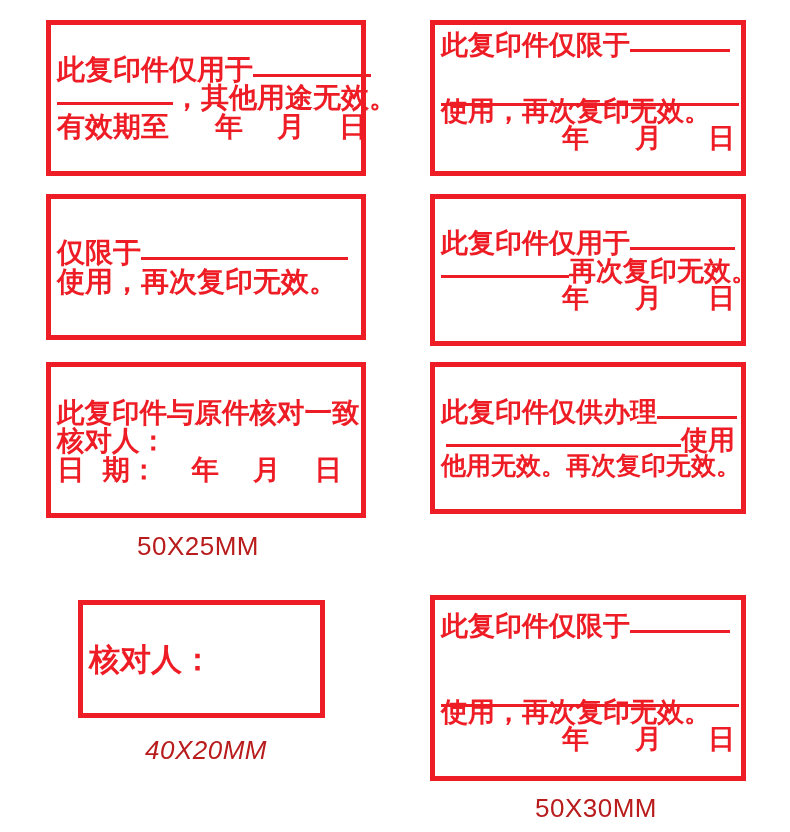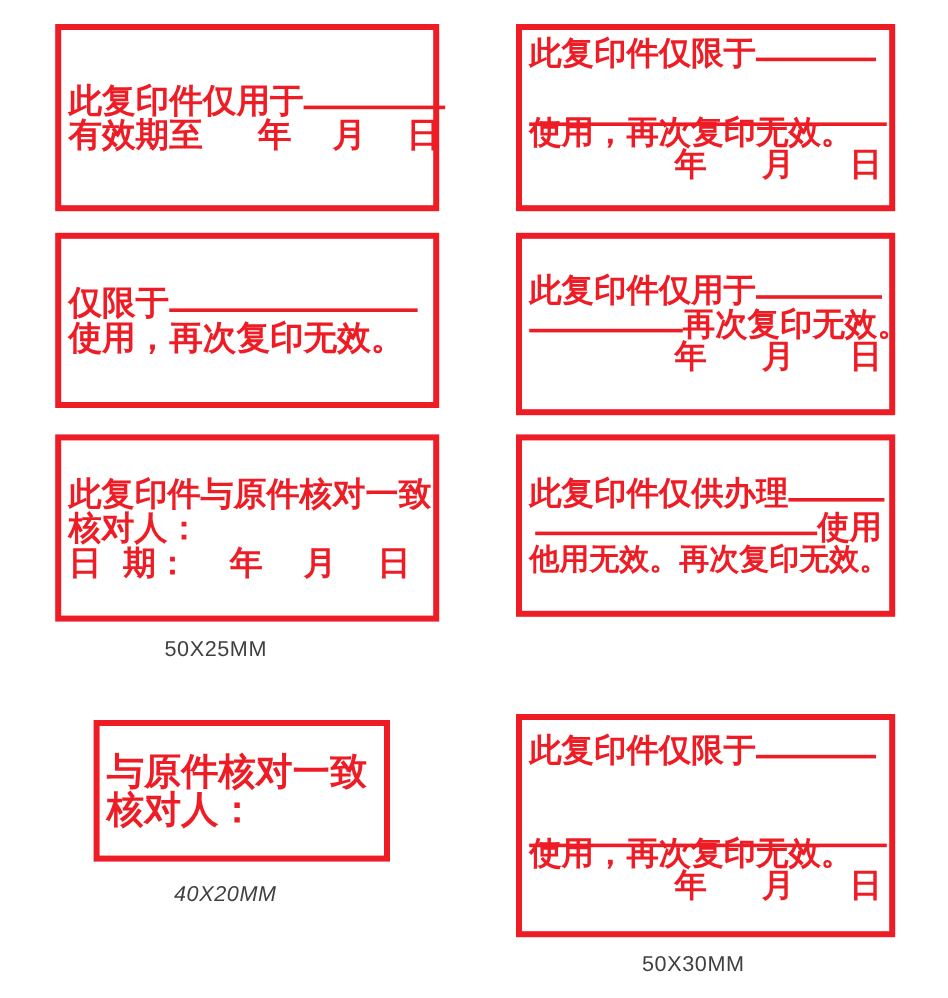--- a/index.html
+++ b/index.html
@@ -47,23 +47,23 @@
 
   
   .blank {
     display: inline-block;
     border-bottom: 3px solid #ee1c25;
     vertical-align: 2px;
   }
 
   .caption {
     position: absolute;
-    color: #404040;
+    color: #b91c1c;
     font-family: "Liberation Sans", "DejaVu Sans", sans-serif;
-    font-size: 18px;
+    font-size: 26px;
     font-weight: 400;
     letter-spacing: 0.5px;
     white-space: nowrap;
   }
 
   
   #stamp-1 { left: 46px;  top: 20px;  width: 320px; height: 156px; }
   #stamp-2 { left: 430px; top: 20px;  width: 316px; height: 156px; }
   #stamp-3 { left: 46px;  top: 194px; width: 320px; height: 146px; }
   #stamp-4 { left: 430px; top: 194px; width: 316px; height: 152px; }
@@ -91,20 +91,23 @@
   .gap-l { display: inline-block; width: 46px; }
 </style>
 </head>
 <body>
 
 <div class="stamp" id="stamp-1">
   <div class="stamp-inner">
     <div class="line al">
       <span>此复印件仅用于</span><span class="blank" style="width:118px"></span>
     </div>
+    <div class="line ar">
+      <span class="blank" style="width:116px"></span><span>，其他用途无效。</span>
+    </div>
     <div class="line al">
       <span>有效期至</span><span class="gap-l"></span><span>年</span><span class="gap-m"></span><span>月</span><span class="gap-m"></span><span>日</span>
     </div>
   </div>
 </div>
 
 <div class="stamp" id="stamp-2">
   <div class="stamp-inner" style="justify-content:flex-start;padding-top:6px">
     <div class="line al">
       <span>此复印件仅限于</span><span class="blank" style="width:100px"></span>
@@ -169,23 +172,20 @@
       <span class="blank" style="width:235px"></span><span>使用</span>
     </div>
     <div class="line al" style="font-size:25px">
       <span>他用无效。再次复印无效。</span>
     </div>
   </div>
 </div>
 
 <div class="stamp" id="stamp-7">
   <div class="stamp-inner">
-    <div class="line al">
-      <span>与原件核对一致</span>
-    </div>
     <div class="line al">
       <span>核对人：</span>
     </div>
   </div>
 </div>
 
 <div class="stamp" id="stamp-8">
   <div class="stamp-inner" style="justify-content:flex-start;padding-top:12px">
     <div class="line al">
       <span>此复印件仅限于</span><span class="blank" style="width:100px"></span>

